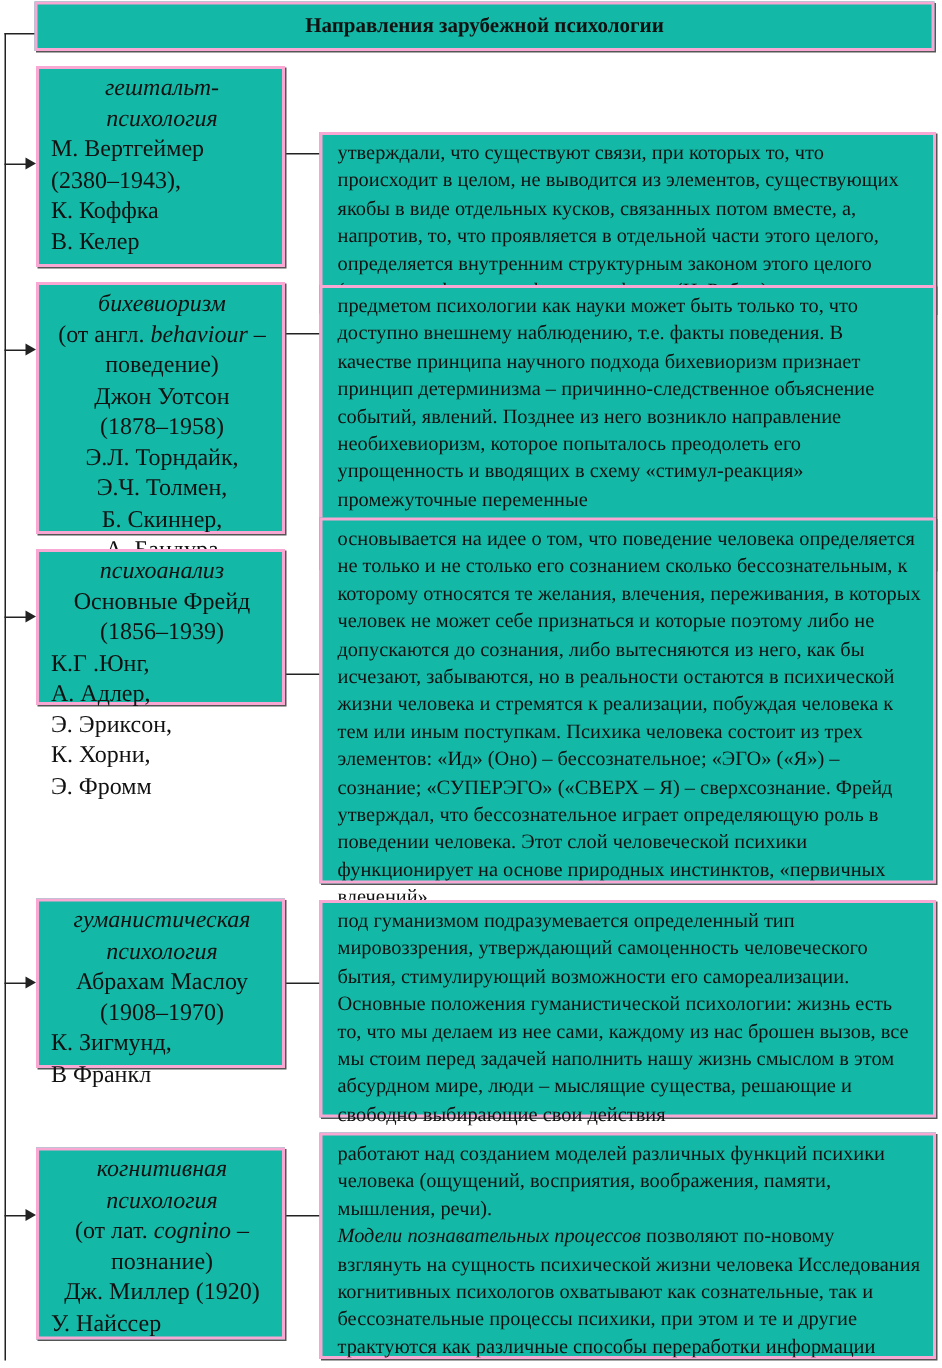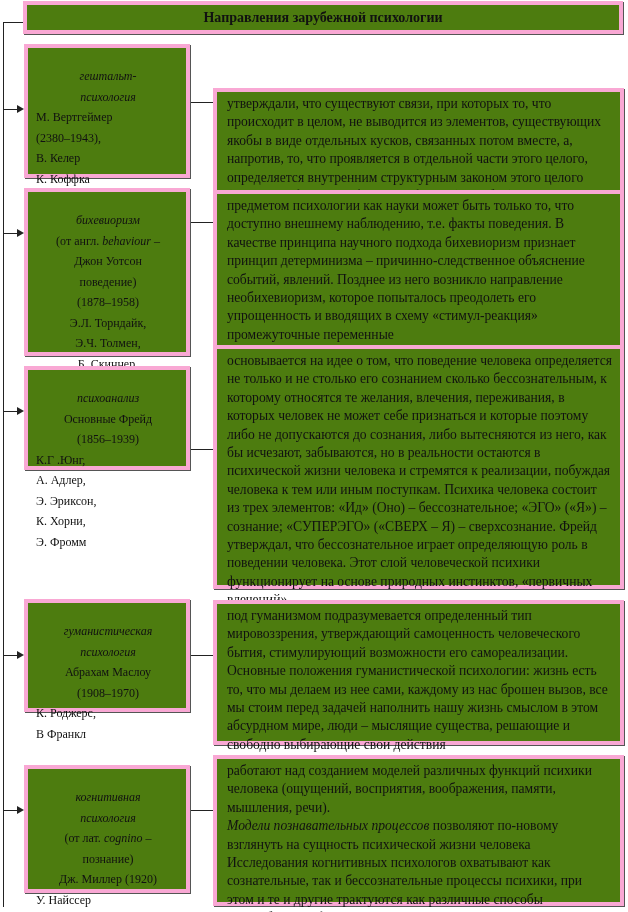--- a/index.html
+++ b/index.html
@@ -1,23 +1,23 @@
 <!DOCTYPE html>
 <html><head>
 <meta charset="utf-8">
 <style>
   html, body { margin:0; padding:0; background:#ffffff; }
   body { width:628px; height:912px; position:relative; overflow:hidden;
          font-family:"Liberation Serif","DejaVu Serif",serif; color:#111; }
-  .box { position:absolute; background:#4d7c0f; border:4px solid #f9a8d4;
+  .box { position:absolute; background:#14b8a6; border:2px solid #f9a8d4;
          box-shadow:1px 1px 0 #555; box-sizing:border-box; }
   .title-box { left:23px; top:1px; width:600px; height:33px;
                display:flex; align-items:center; justify-content:center;
                font-weight:bold; font-size:14px; }
-  .left-box { left:24px; width:166px; padding:18px 6px 3px 8px; font-size:12px; line-height:20.5px; }
+  .left-box { left:24px; width:166px; padding:3px 6px 3px 8px; font-size:16px; line-height:20.5px; }
   .right-box { left:213px; width:411px; padding:3px 8px 3px 10px; font-size:13.6px; line-height:18.4px; }
   .ctr { text-align:center; display:block; }
   .lft { text-align:left; display:block; }
   .it { font-style:italic; }
   .line { position:absolute; background:#222; }
   .arrow-head { position:absolute; width:0; height:0;
                 border-top:4px solid transparent; border-bottom:4px solid transparent;
                 border-left:7px solid #222; }
 </style>
 </head>
@@ -32,36 +32,36 @@
 
 <div class="line" style="left:3px; top:109px; width:15px; height:1px;"></div>
 <div class="arrow-head" style="left:17px; top:105px;"></div>
 <div class="line" style="left:189px; top:102px; width:24px; height:1px;"></div>
 
 <div class="box left-box" style="top:44px; height:134px;">
   <span class="ctr it">гештальт-</span>
   <span class="ctr it">психология</span>
   <span class="lft">М. Вертгеймер</span>
   <span class="lft">(2380–1943),</span>
+  <span class="lft">К. Коффка</span>
   <span class="lft">В. Келер</span>
-  <span class="lft">К. Коффка</span>
 </div>
 <div class="box right-box" style="top:44px; height:121px;margin-top:44px;">
   <span>утверждали, что существуют связи, при которых то, что происходит в целом, не выводится из элементов, существующих якобы в виде отдельных кусков, связанных потом вместе, а, напротив, то, что проявляется в отдельной части этого целого, определяется внутренним структурным законом этого целого (например, феномен «фигуры и фона» (И. Рубин)</span>
 </div>
 
 <div class="line" style="left:3px; top:233px; width:15px; height:1px;"></div>
 <div class="arrow-head" style="left:17px; top:229px;"></div>
 <div class="line" style="left:189px; top:222px; width:24px; height:1px;"></div>
 
 <div class="box left-box" style="top:188px; height:168px;">
   <span class="ctr it">бихевиоризм</span>
   <span class="ctr"><span>(от англ. </span><span class="it">behaviour</span><span> –</span></span>
+  <span class="ctr">поведение)</span>
   <span class="ctr">Джон Уотсон</span>
-  <span class="ctr">поведение)</span>
   <span class="ctr">(1878–1958)</span>
   <span class="ctr">Э.Л. Торндайк,</span>
   <span class="ctr">Э.Ч. Толмен,</span>
   <span class="ctr">Б. Скиннер,</span>
   <span class="ctr">А. Бандура</span>
 </div>
 <div class="box right-box" style="top:190px; height:190px;">
   <span>предметом психологии как науки может быть только то, что доступно внешнему наблюдению, т.е. факты поведения. В качестве принципа научного подхода бихевиоризм признает принцип детерминизма – причинно-следственное объяснение событий, явлений. Позднее из него возникло направление необихевиоризм, которое попыталось преодолеть его упрощенность и вводящих в схему «стимул-реакция» промежуточные переменные</span>
 </div>
 
@@ -85,21 +85,21 @@
 
 <div class="line" style="left:3px; top:655px; width:15px; height:1px;"></div>
 <div class="arrow-head" style="left:17px; top:651px;"></div>
 <div class="line" style="left:189px; top:655px; width:24px; height:1px;"></div>
 
 <div class="box left-box" style="top:599px; height:113px;">
   <span class="ctr it">гуманистическая</span>
   <span class="ctr it">психология</span>
   <span class="ctr">Абрахам Маслоу</span>
   <span class="ctr">(1908–1970)</span>
-  <span class="lft">К. Роджерс,</span>
+  <span class="lft">К. Зигмунд,</span>
   <span class="lft">В Франкл</span>
 </div>
 <div class="box right-box" style="top:600px; height:145px;">
   <span>под гуманизмом подразумевается определенный тип мировоззрения, утверждающий самоценность человеческого бытия, стимулирующий возможности его самореализации. Основные положения гуманистической психологии: жизнь есть то, что мы делаем из нее сами, каждому из нас брошен вызов, все мы стоим перед задачей наполнить нашу жизнь смыслом в этом абсурдном мире, люди – мыслящие существа, решающие и свободно выбирающие свои действия</span>
 </div>
 
 <div class="line" style="left:3px; top:810px; width:15px; height:1px;"></div>
 <div class="arrow-head" style="left:17px; top:806px;"></div>
 <div class="line" style="left:189px; top:810px; width:24px; height:1px;"></div>
 

